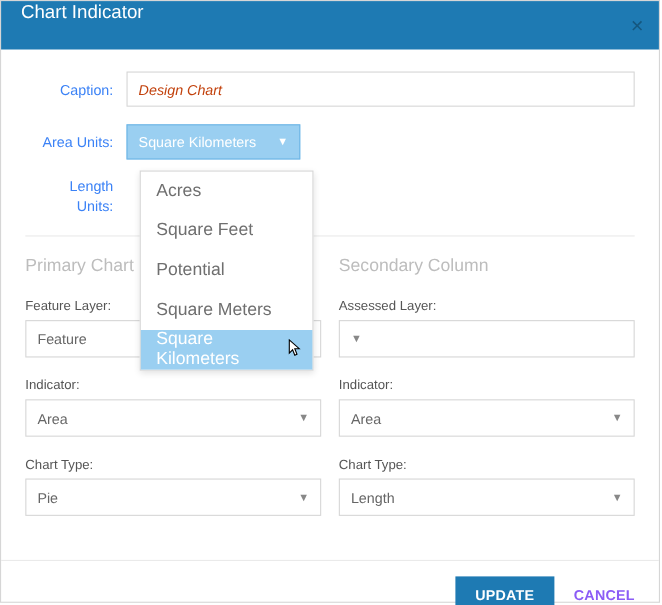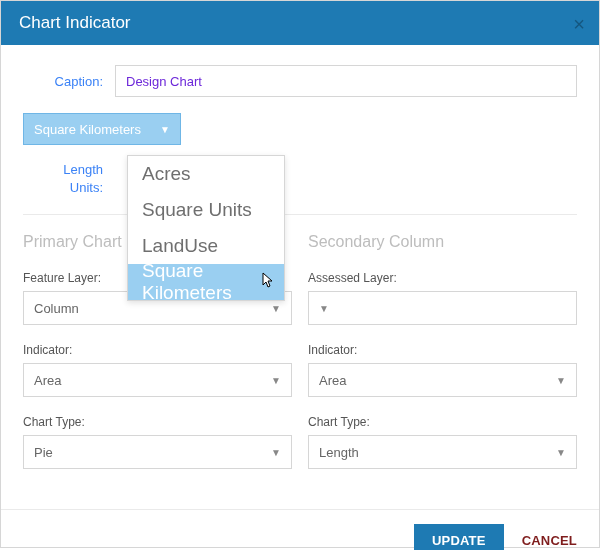--- a/index.html
+++ b/index.html
@@ -1,40 +1,40 @@
 <!DOCTYPE html>
 <html><head>
 <meta charset="utf-8">
 <style>
 * { box-sizing: border-box; margin: 0; padding: 0; }
 body { font-family: "Segoe UI", Arial, sans-serif; background: #fff; width: 602px; height: 550px; overflow: hidden; }
 .dialog { width: 600px; height: 548px; border: 1px solid #d6d6d6; background: #fff; position: relative; }
-.header { background: #1e7ab3; color: #fff; height: 44px; display: flex; align-items: center; padding: 0 18px; position: relative; }
+.header { background: #1e7ab3; color: #fff; height: 44px; display: flex; align-items: flex-start; padding: 0 18px; position: relative; }
 .header-title { font-size: 17px; font-weight: 400; }
 .close-x { position: absolute; right: 14px; top: 12px; color: #15577f; font-size: 20px; font-weight: 400; cursor: pointer; }
 .body { padding: 20px 22px 14px 22px; position: relative; }
 .row { display: flex; align-items: center; margin-bottom: 16px; }
 .label-left { width: 92px; font-size: 13px; color: #3b82f6; text-align: right; padding-right: 12px; }
-.text-input { flex: 1; height: 32px; border: 1px solid #d6d6d6; padding: 0 10px; font-size: 13px; color: #6d28d9; }
+.text-input { flex: 1; height: 32px; border: 1px solid #d6d6d6; padding: 0 10px; font-size: 13px; color: #c2410c; font-style: italic; }
 .select-trigger { flex: 0 0 158px; height: 32px; border: 1px solid #6fb6e6; background: #9acff1; color: #fff; display: flex; align-items: center; justify-content: space-between; padding: 0 10px; font-size: 13px; cursor: pointer; }
 .select-trigger .caret { font-size: 10px; }
 .row-lengthunits .label-left { padding-top: 0; line-height: 1.35; width: 92px; }
 .divider { border: none; border-top: 1px solid #eaeaea; margin: 18px 0 18px 0; }
 .sections { display: flex; gap: 16px; }
 .section { flex: 1; }
 .section-title { font-size: 16px; color: #bdbdbd; font-weight: 400; margin-bottom: 20px; }
 .field-label { font-size: 12px; color: #555; margin-bottom: 6px; }
 .combo { height: 34px; border: 1px solid #d6d6d6; display: flex; align-items: center; justify-content: space-between; padding: 0 10px; font-size: 13px; color: #666; background: #fff; cursor: pointer; margin-bottom: 18px; }
 .combo .caret { color: #888; font-size: 10px; }
 .footer-divider { border: none; border-top: 1px solid #eaeaea; margin-top: 8px; }
 .footer { padding: 14px 22px; display: flex; justify-content: flex-end; align-items: center; gap: 18px; }
 .btn-primary { background: #1e7ab3; color: #fff; border: none; height: 32px; padding: 0 18px; font-size: 13px; font-weight: 600; cursor: pointer; letter-spacing: 0.2px; }
-.btn-cancel { background: none; border: none; color: #7f1d1d; font-size: 13px; font-weight: 600; cursor: pointer; letter-spacing: 0.2px; text-align: center; }
+.btn-cancel { background: none; border: none; color: #8b5cf6; font-size: 13px; font-weight: 600; cursor: pointer; letter-spacing: 0.2px; text-align: center; }
 .dropdown-panel { position: absolute; left: 126px; top: 110px; width: 158px; background: #fff; border: 1px solid #d6d6d6; box-shadow: 0 2px 6px rgba(0,0,0,0.12); z-index: 20; }
-.dropdown-option { height: 36px; display: flex; align-items: center; padding: 0 14px; font-size: 19px; color: #6f6f6f; cursor: pointer; position: relative; }
+.dropdown-option { height: 36px; display: flex; align-items: center; padding: 0 14px; font-size: 16px; color: #6f6f6f; cursor: pointer; position: relative; }
 .dropdown-option.selected { background: #9acff1; color: #fff; }
 .cursor-icon { position: absolute; right: 8px; font-size: 14px; color: #333; }
 .cursor-icon svg { width: 16px; height: 18px; }
 </style>
 </head>
 <body>
 
 <div class="dialog">
   <div class="header">
     <span class="header-title">Chart Indicator</span>
@@ -42,40 +42,41 @@
   </div>
 
   <div class="body">
 
     <div class="row">
       <div class="label-left">Caption:</div>
       <input class="text-input" type="text" value="Design Chart" style="">
     </div>
 
     <div class="row">
+      <div class="label-left">Area Units:</div>
       <div class="select-trigger">
         <span>Square Kilometers</span>
         <span class="caret">▼</span>
       </div>
     </div>
 
     <div class="row row-lengthunits">
       <div class="label-left" style="white-space:pre-line;">Length
 Units:</div>
     </div>
 
     <hr class="divider">
 
     <div class="sections">
       <div class="section">
         <div class="section-title">Primary Chart</div>
 
         <div class="field-label">Feature Layer:</div>
         <div class="combo">
-          <span>Column</span>
+          <span>Feature</span>
           <span class="caret">▼</span>
         </div>
 
         <div class="field-label">Indicator:</div>
         <div class="combo">
           <span>Area</span>
           <span class="caret">▼</span>
         </div>
 
         <div class="field-label">Chart Type:</div>
@@ -102,22 +103,23 @@
         <div class="field-label">Chart Type:</div>
         <div class="combo">
           <span>Length</span>
           <span class="caret">▼</span>
         </div>
       </div>
     </div>
 
     <div class="dropdown-panel">
       <div class="dropdown-option">Acres</div>
-      <div class="dropdown-option">Square Units</div>
-      <div class="dropdown-option">LandUse</div>
+      <div class="dropdown-option">Square Feet</div>
+      <div class="dropdown-option">Potential</div>
+      <div class="dropdown-option">Square Meters</div>
       <div class="dropdown-option selected">
         <span>Square Kilometers</span>
         <span class="cursor-icon">
           <svg viewBox="0 0 16 18">
               <path d="M3 1 L3 13 L6 10 L8 15 L10 14 L8 9 L12 9 Z" fill="#fff" stroke="#000" stroke-width="1"></path>
             </svg>
         </span>
       </div>
     </div>
 

